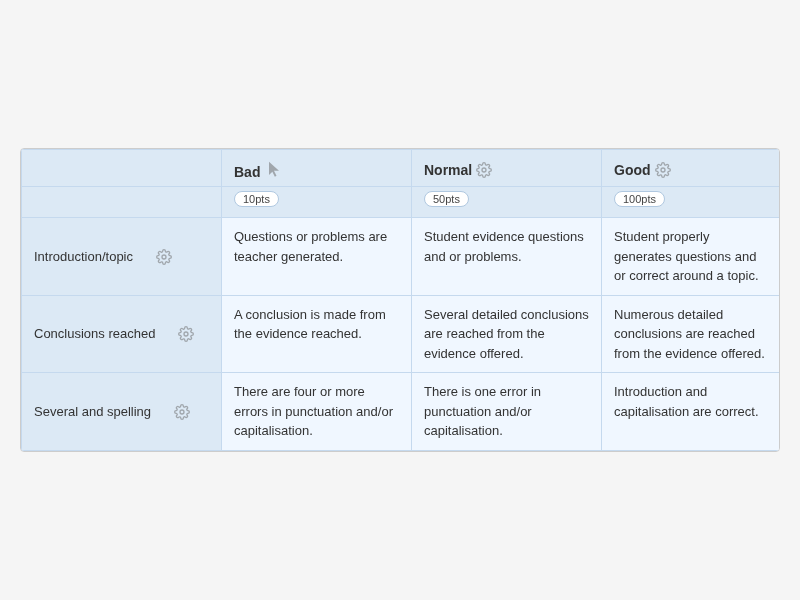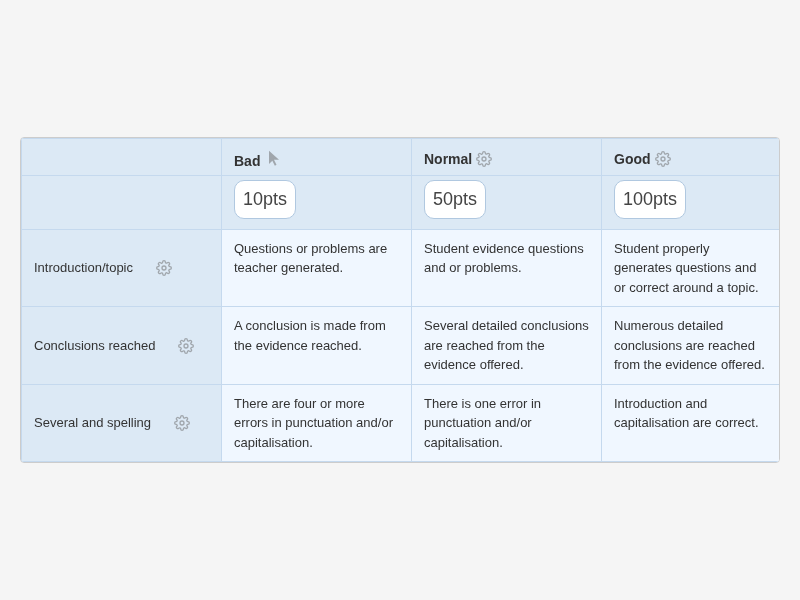--- a/index.html
+++ b/index.html
@@ -55,22 +55,22 @@
       padding: 4px 12px 10px 12px;
       border: 1px solid #c5d9ee;
       vertical-align: middle;
     }
 
     .points-badge {
       display: inline-block;
       background: white;
       border: 1px solid #b0c8e0;
       border-radius: 10px;
-      padding: 8px 8px;
-      font-size: 18px;
+      padding: 1px 8px;
+      font-size: 11px;
       color: #444;
     }
 
     
     .data-row td {
       padding: 9px 12px;
       border: 1px solid #c5d9ee;
       vertical-align: top;
       background: #f0f7ff;
       line-height: 1.5;

